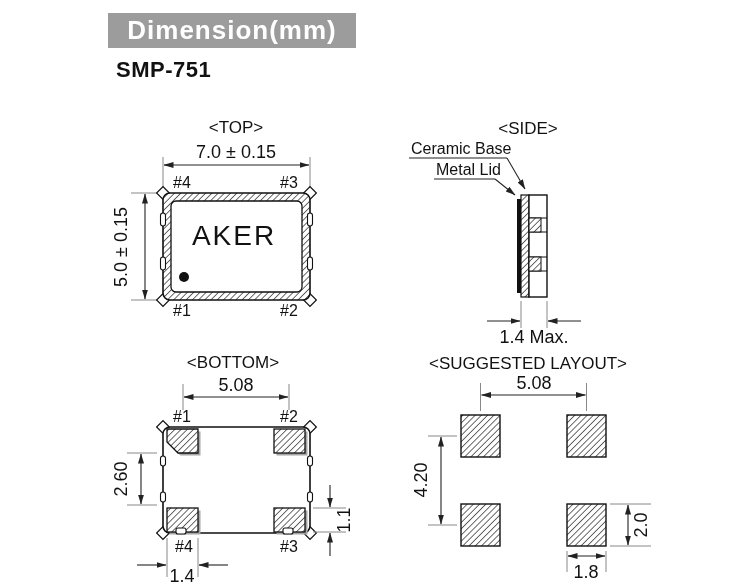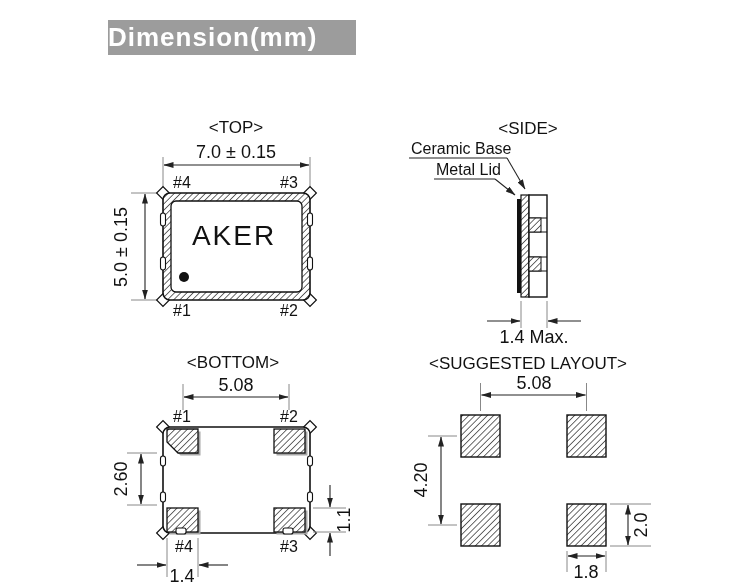--- a/index.html
+++ b/index.html
@@ -1,23 +1,23 @@
 <!DOCTYPE html>
 <html><head>
 <meta charset="utf-8">
 <style>
   html,body { margin:0; padding:0; background:#fff; }
   .stage {
     position:relative; width:754px; height:588px; background:#ffffff;
     font-family:"Liberation Sans", sans-serif; overflow:hidden;
   }
   .banner {
-    position:absolute; left:108px; top:20px; width:248px; height:35px;
+    position:absolute; left:108px; top:13px; width:248px; height:35px;
     background:#9c9c9c; color:#ffffff; font-weight:bold; font-size:26px;
-    display:flex; align-items:center; letter-spacing:1px;
+    display:flex; align-items:center; justify-content:center; letter-spacing:1px;
   }
   .model {
     position:absolute; left:116px; top:57px; font-size:22px; font-weight:bold; color:#111;
     letter-spacing:0.5px;
   }
   svg { position:absolute; left:0; top:0; }
   svg text { font-family:"Liberation Sans", sans-serif; fill:#111; }
   .t18 { font-size:18px; }
   .t16 { font-size:16px; }
   .t17 { font-size:17px; }
@@ -25,20 +25,21 @@
 </style>
 </head>
 <body>
 
 <div class="stage">
 
   <div class="banner">
     <span>Dimension(mm)</span>
   </div>
 
+  <div class="model">SMP-751</div>
 
   <svg width="754" height="588" viewBox="0 0 754 588">
     <defs>
       <pattern id="hatch" patternUnits="userSpaceOnUse" width="4.4" height="4.4" patternTransform="rotate(45)">
         <rect width="4.4" height="4.4" fill="#ffffff"></rect>
         <line x1="0" y1="0" x2="0" y2="4.4" stroke="#2a2a2a" stroke-width="1.4"></line>
       </pattern>
       <marker id="arw" viewBox="0 0 10 6" refX="9.5" refY="3" markerWidth="10" markerHeight="6" markerUnits="userSpaceOnUse" orient="auto-start-reverse">
         <path d="M0,0 L10,3 L0,6 Z" fill="#222"></path>
       </marker>

